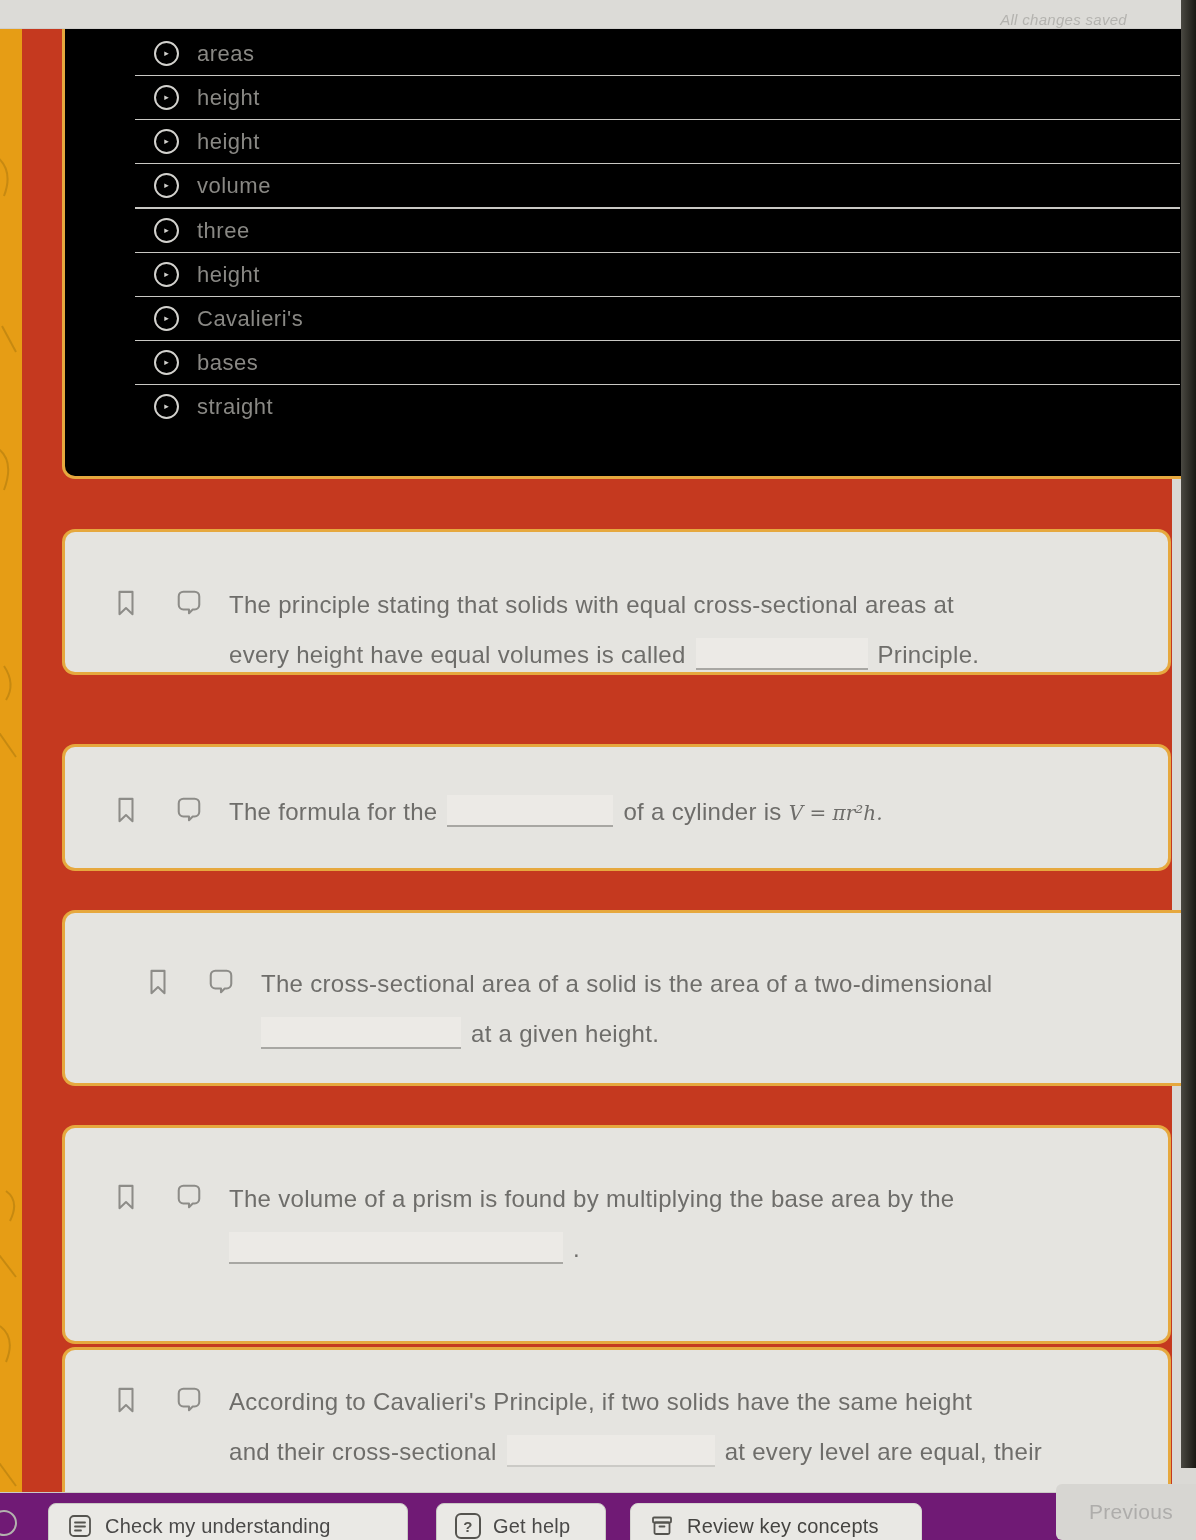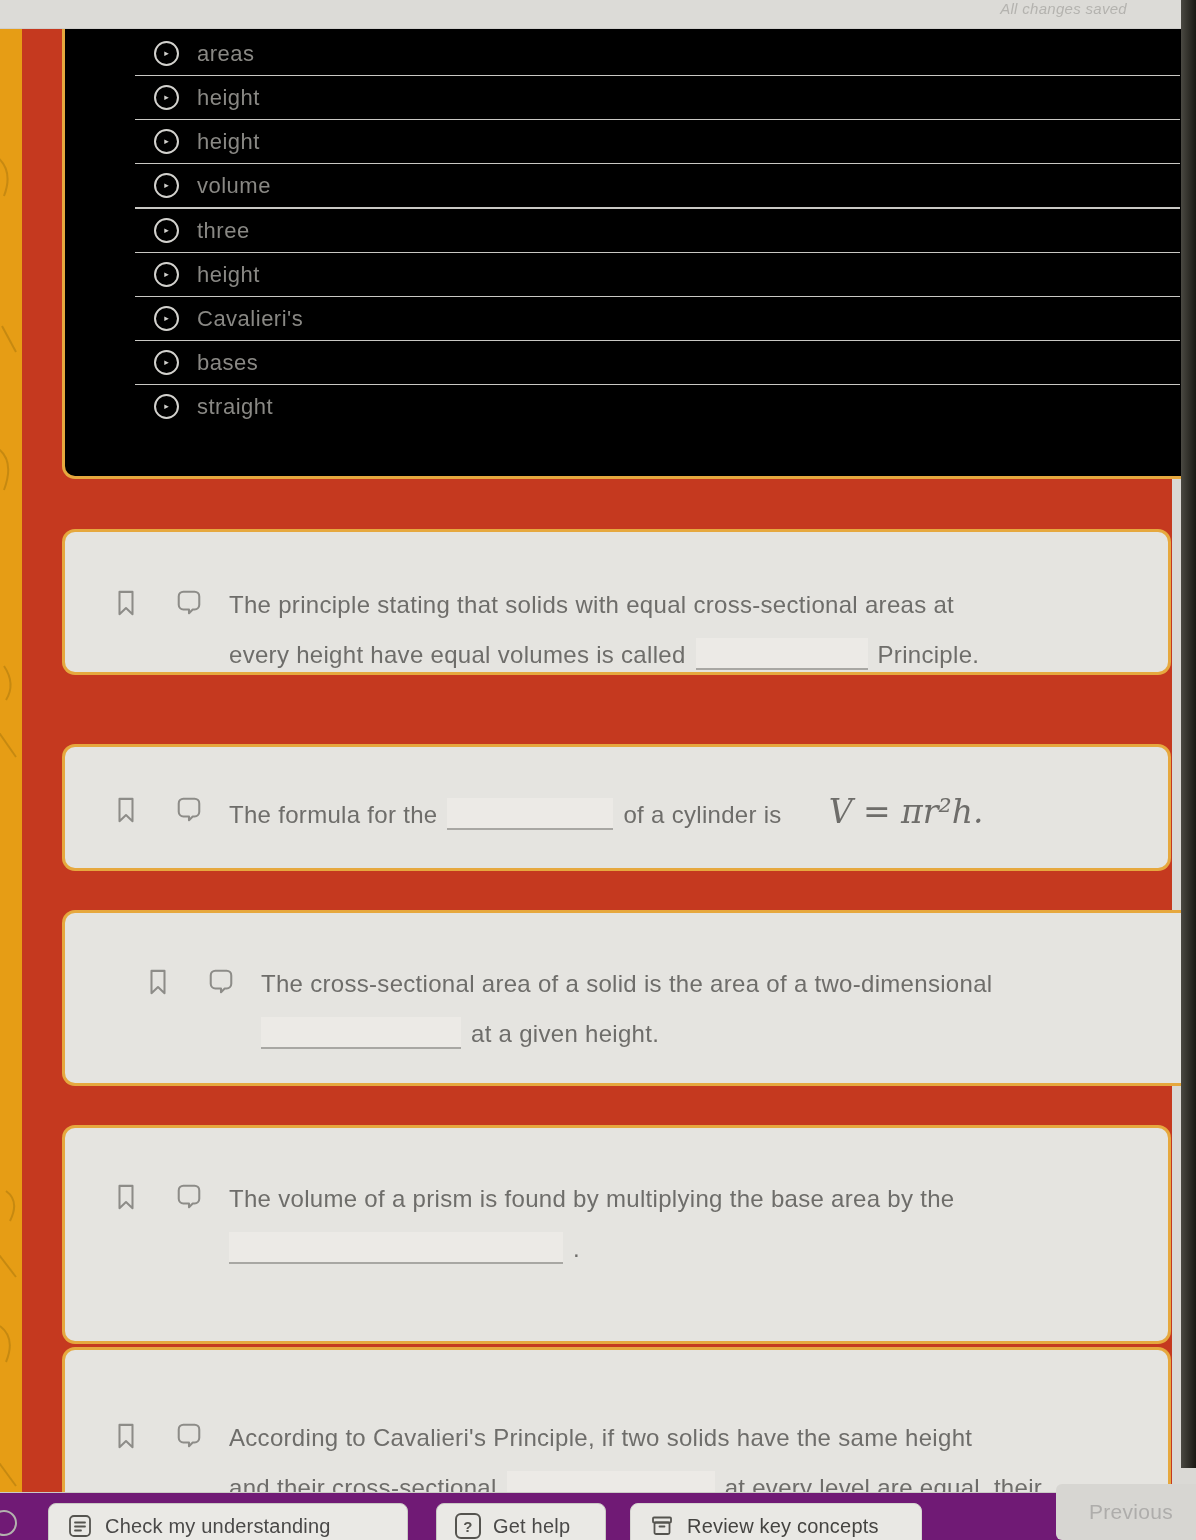--- a/index.html
+++ b/index.html
@@ -2,21 +2,21 @@
 <html><head>
 <meta charset="utf-8">
 <style>
   html,body{margin:0;padding:0;background:#b9b8b4;}
   .screen{
     position:relative;width:1196px;height:1540px;overflow:hidden;
     background:#dad9d5;font-family:"Liberation Sans",sans-serif;
   }
   
   .top-header{position:absolute;left:0;top:0;width:1185px;height:28px;background:#dcdbd7;
-    border-bottom:1px solid #cfcecb;z-index:6;display:flex;align-items:flex-start;justify-content:flex-end;}
+    border-bottom:1px solid #cfcecb;z-index:6;display:flex;align-items:flex-end;justify-content:flex-end;}
   .saved{font-style:italic;font-size:15px;color:#b4b3af;padding-right:58px;letter-spacing:.3px;}
   .orange-strip{position:absolute;left:0;top:26px;width:22px;height:1514px;background:#e69d15;z-index:2;}
   .red-panel{position:absolute;left:22px;top:26px;width:1150px;height:1514px;background:#c5391f;z-index:1;}
   .bezel{position:absolute;right:0;top:0;width:15px;height:1468px;z-index:7;
     background:linear-gradient(to right,#4a4942,#191813);}
   
   .card{position:absolute;left:65px;width:1103px;background:#e5e4e0;border-radius:10px;
     box-shadow:0 0 0 3px #e6a83e;z-index:3;}
   .wordbank{top:16px;height:460px;background:#000000;border-radius:0 0 10px 10px;box-shadow:0 0 0 3px #e6a83e;padding-left:46px;}
   .wb-rows{padding-top:16px;}
@@ -27,21 +27,21 @@
   .wlabel{font-size:22px;color:#898884;letter-spacing:.5px;}
   
   .qbody{display:flex;align-items:flex-start;padding-left:48px;}
   .qicons{display:flex;gap:36px;flex:0 0 auto;margin-top:8px;}
   .qicons svg{stroke:#8d8c88;fill:none;stroke-width:2.2;stroke-linejoin:round;stroke-linecap:round;}
   .qtext{margin-left:26px;width:918px;font-size:24px;line-height:50px;color:#6e6d6a;letter-spacing:.3px;}
   .blank{display:inline-block;height:30px;background:#eceae6;border-bottom:2px solid #a8a7a3;
     vertical-align:-7px;margin:0 10px;cursor:pointer;}
   .b1{width:172px;} .b2{width:166px;} .b3{width:200px;margin-left:0;}
   .b4{width:334px;margin-left:0;} .b5{width:208px;border-bottom-color:#cbcac6;}
-  .formula{font-family:"DejaVu Serif",serif;font-style:italic;font-size:33px;letter-spacing:0;margin-left:40px;}
+  .formula{font-family:"DejaVu Serif",serif;font-style:italic;font-size:20px;letter-spacing:0;}
   
   .footer{position:absolute;left:0;top:1492px;width:1196px;height:48px;background:#701a75;
     border-top:1px solid #cbcac6;z-index:8;}
   .fbtn{position:absolute;top:10px;height:46px;background:#eae9e5;border:1px solid #c9c8c4;border-radius:8px;
     display:flex;align-items:center;padding:0 18px;gap:12px;font-size:20px;color:#4a4948;
     letter-spacing:.2px;cursor:pointer;box-sizing:border-box;}
   .fbtn svg{stroke:#55544f;fill:none;stroke-width:1.8;stroke-linejoin:round;stroke-linecap:round;flex:0 0 auto;}
   .btn-check{left:48px;width:360px;}
   .btn-help{left:436px;width:170px;}
   .btn-review{left:630px;width:292px;background:#e9e8e4;border-color:#d6d5d1;color:#454441;}
@@ -203,21 +203,21 @@
         </span>
       </div>
       <div class="qtext">
         <span>The volume of a prism is found by multiplying the base area by the</span><br>
         <span class="blank b4"></span><span>.</span>
       </div>
     </div>
   </div>
 
   <div class="card" style="top:1350px;height:190px;">
-    <div class="qbody" style="padding-top:63px;">
+    <div class="qbody" style="padding-top:27px;">
       <div class="qicons">
         <span>
           <svg width="26" height="30" viewBox="0 0 28 32">
               <path d="M7 4 h14 v24 l-7 -6.5 l-7 6.5 Z"></path>
             </svg>
         </span>
         <span>
           <svg width="28" height="28" viewBox="0 0 30 30">
               <path d="M9 4 H21 A5 5 0 0 1 26 9 V18 A5 5 0 0 1 21 23 H19 L15 27 V23 H9 A5 5 0 0 1 4 18 V9 A5 5 0 0 1 9 4 Z"></path>
             </svg>

